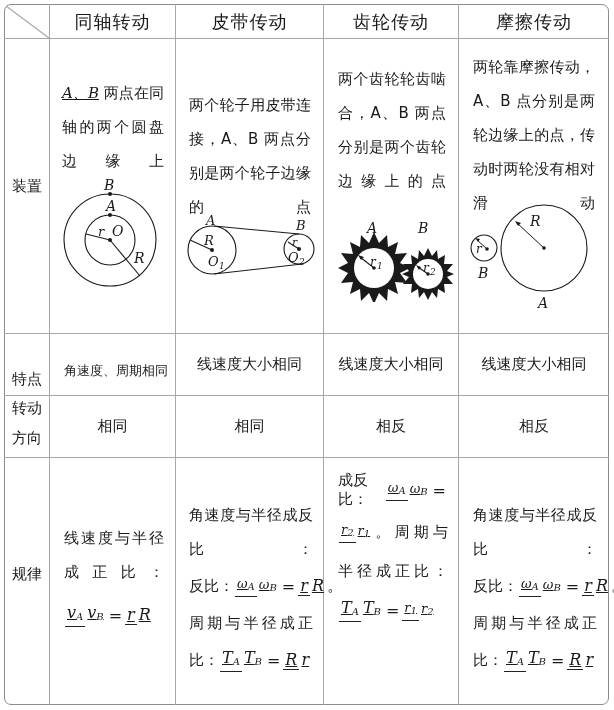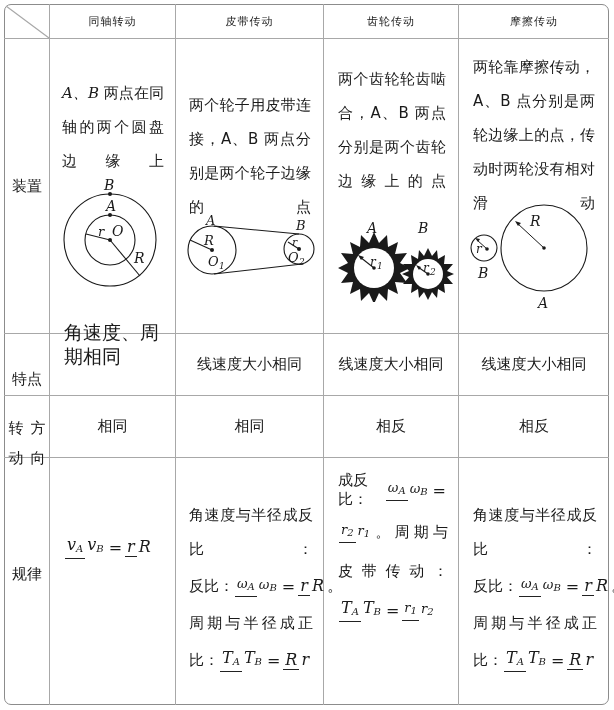--- a/index.html
+++ b/index.html
@@ -4,25 +4,25 @@
 <style>
   html, body { margin:0; padding:0; background:#ffffff; }
   body { width:614px; height:710px; position:relative; overflow:hidden;
          font-family:"DejaVu Sans","Liberation Sans",sans-serif; color:#1a1a1a; }
   .frame { position:absolute; left:4px; top:4px; width:605px; height:701px;
            border:1.5px solid #8c8c8c; border-radius:7px; box-sizing:border-box; }
   .vline { position:absolute; top:4px; width:0; height:701px; border-left:1.5px solid #a8a8a8; }
   .hline { position:absolute; left:4px; width:605px; height:0; border-top:1.5px solid #a8a8a8; }
   .diag { position:absolute; left:4px; top:4px; }
   .cell { position:absolute; box-sizing:border-box; display:flex; align-items:center; justify-content:center; }
-  .hdr { font-size:11px; letter-spacing:1px; }
+  .hdr { font-size:18px; letter-spacing:1px; }
   .rowlabel { font-size:15px; text-align:center; line-height:30px; }
   .txt { font-size:15px; line-height:34px; }
   .just { text-align:justify; text-align-last:justify; }
-  .mi { font-family:"DejaVu Serif","Liberation Serif",serif; font-style:italic; }
+  .mi { font-family:"DejaVu Serif","Liberation Serif",serif; font-style:italic;text-decoration:underline; }
   .frac { display:inline-flex; flex-direction:row; align-items:center; vertical-align:middle; margin:0 1px; }
   .frac .num { border-bottom:1px solid #222; padding:0 2px; line-height:18px; }
   .frac .den { line-height:18px; padding:15px 2px; }
   .frac sub { font-size:10px; vertical-align:-2px; }
   .eq { font-family:"DejaVu Serif","Liberation Serif",serif; margin:0 2px; }
   .fml { display:inline-flex; align-items:center; font-family:"DejaVu Serif","Liberation Serif",serif; font-size:16px; }
   .diagram { position:absolute; }
   .diagram text { font-family:"DejaVu Serif","Liberation Serif",serif; font-style:italic; fill:#1a1a1a; }
 </style>
 </head>
@@ -41,21 +41,21 @@
   <line x1="2" y1="2" x2="45" y2="34" stroke="#a8a8a8" stroke-width="1.2"></line>
 </svg>
 
 <div class="cell hdr" style="left:50px;top:5px;width:125px;height:33px">同轴转动</div>
 <div class="cell hdr" style="left:176px;top:5px;width:147px;height:33px">皮带传动</div>
 <div class="cell hdr" style="left:324px;top:5px;width:134px;height:33px">齿轮传动</div>
 <div class="cell hdr" style="left:459px;top:5px;width:150px;height:33px">摩擦传动</div>
 
 <div class="cell rowlabel" style="left:5px;top:39px;width:44px;height:294px">装置</div>
 <div class="cell rowlabel" style="left:5px;top:348px;width:44px;height:61px">特点</div>
-<div class="cell rowlabel" style="left:5px;top:412px;width:44px;height:61px;flex-direction:row">
+<div class="cell rowlabel" style="left:5px;top:392px;width:44px;height:61px;flex-direction:column">
   <span>转动</span>
   <span>方向</span>
 </div>
 <div class="cell rowlabel" style="left:5px;top:450px;width:44px;height:247px">规律</div>
 
 <div style="position:absolute;left:62px;top:76px;width:102px" class="txt just">
   <span class="mi">A、B</span><span> 两点在同轴的两个圆盘边缘上</span>
 </div>
 <svg class="diagram" style="left:58px;top:172px" width="116" height="128" viewBox="0 0 116 128">
   <circle cx="52" cy="68" r="46" fill="none" stroke="#1a1a1a" stroke-width="1.1"></circle>
@@ -125,31 +125,32 @@
   <line x1="25" y1="47" x2="15" y2="38" stroke="#1a1a1a" stroke-width="1"></line>
   <polygon points="13,36 18,37 16,40" fill="#1a1a1a"></polygon>
   <line x1="82" y1="46" x2="55" y2="21" stroke="#1a1a1a" stroke-width="1"></line>
   <polygon points="53,19 59,21 56,24" fill="#1a1a1a"></polygon>
   <text x="68" y="24" font-size="14">R</text>
   <text x="14" y="51" font-size="12">r</text>
   <text x="16" y="76" font-size="14">B</text>
   <text x="76" y="106" font-size="14">A</text>
 </svg>
 
-<div style="position:absolute;left:64px;top:320px;width:104px;line-height:24px;font-size:19px">角速度、周期相同</div>
+<div style="position:absolute;left:64px;top:356px;width:104px;line-height:29px;font-size:13px">角速度、周期相同</div>
 <div class="cell" style="left:176px;top:334px;width:147px;height:61px;font-size:15px">线速度大小相同</div>
 <div class="cell" style="left:324px;top:334px;width:134px;height:61px;font-size:15px">线速度大小相同</div>
 <div class="cell" style="left:459px;top:334px;width:150px;height:61px;font-size:15px">线速度大小相同</div>
 
 <div class="cell" style="left:50px;top:396px;width:125px;height:61px;font-size:15px">相同</div>
 <div class="cell" style="left:176px;top:396px;width:147px;height:61px;font-size:15px">相同</div>
 <div class="cell" style="left:324px;top:396px;width:134px;height:61px;font-size:15px">相反</div>
 <div class="cell" style="left:459px;top:396px;width:150px;height:61px;font-size:15px">相反</div>
 
 <div style="position:absolute;left:64px;top:521px;width:100px">
+  <div class="txt just" style="line-height:34px">线速度与半径成正比：</div>
   <div class="fml">
     <span class="frac">
         <span class="num mi"><span>v</span><sub>A</sub></span>
         <span class="den mi"><span>v</span><sub>B</sub></span>
       </span>
     <span class="eq">=</span>
     <span class="frac">
         <span class="num mi">r</span>
         <span class="den mi">R</span>
       </span>
@@ -208,21 +209,21 @@
           <span class="den mi"><span>r</span><sub>1</sub></span>
         </span>
       </span>
     <span style="flex:1;display:flex;justify-content:space-between;margin-left:2px">
         <span>。</span>
         <span>周</span>
         <span>期</span>
         <span>与</span>
       </span>
   </div>
-  <div style="line-height:34px" class="just">皮带传动：</div>
+  <div style="line-height:34px" class="just">半径成正比：</div>
   <div class="fml" style="height:44px">
     <span class="frac">
         <span class="num mi"><span>T</span><sub>A</sub></span>
         <span class="den mi"><span>T</span><sub>B</sub></span>
       </span>
     <span class="eq">=</span>
     <span class="frac" style="font-size:13px">
         <span class="num mi"><span>r</span><sub>1</sub></span>
         <span class="den mi"><span>r</span><sub>2</sub></span>
       </span>

